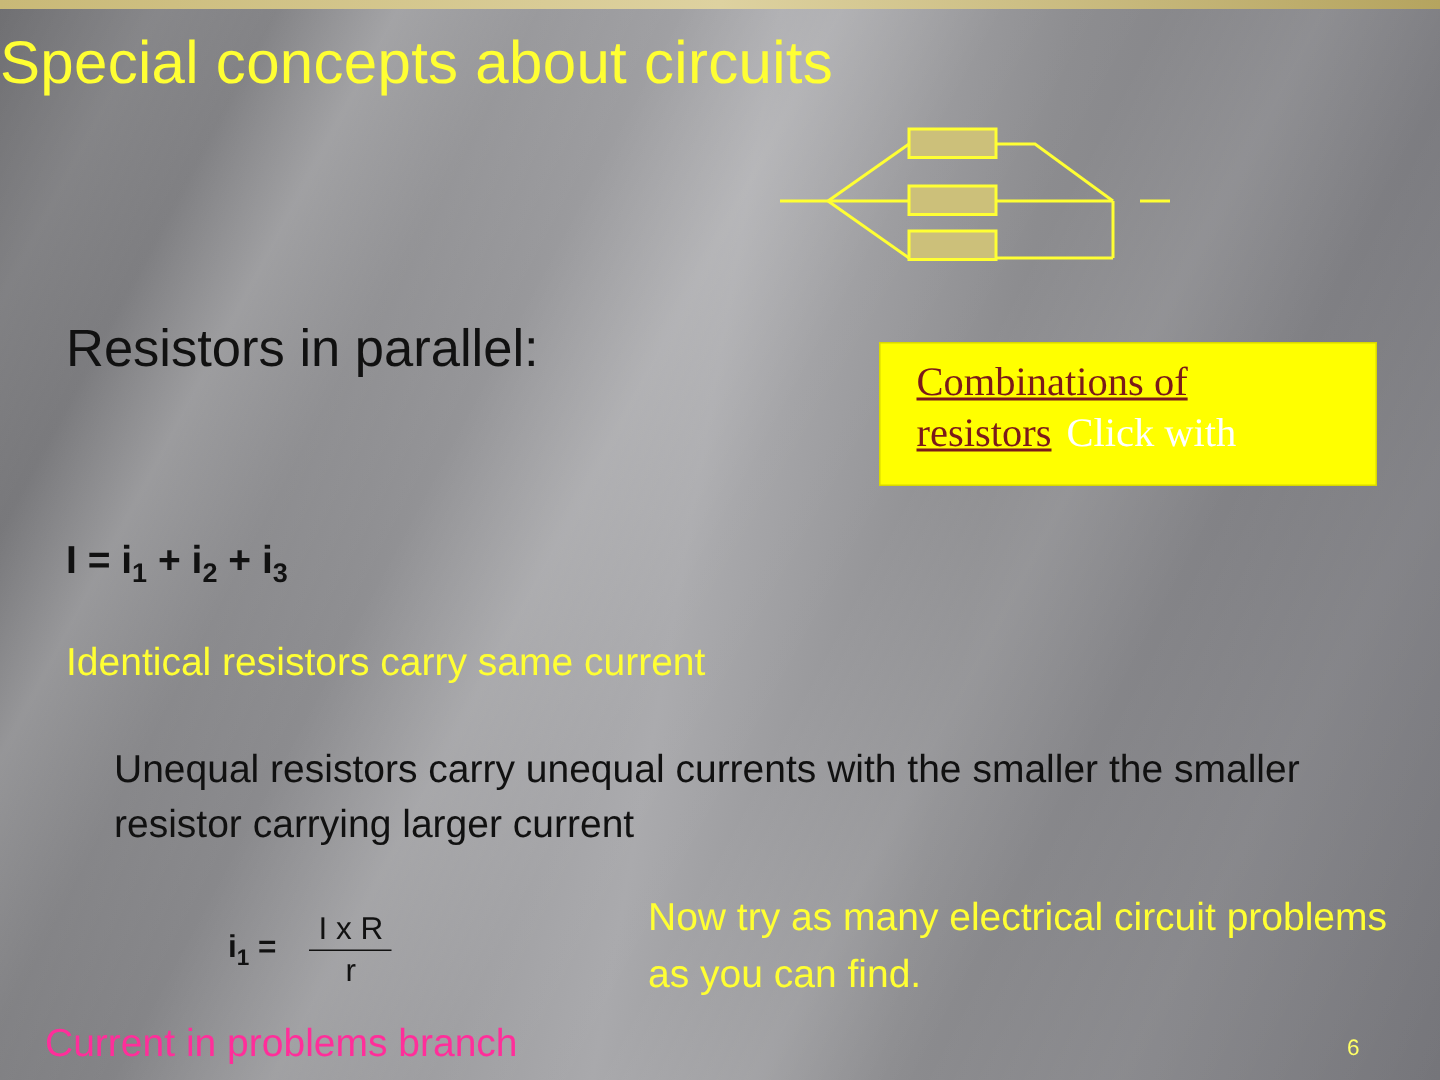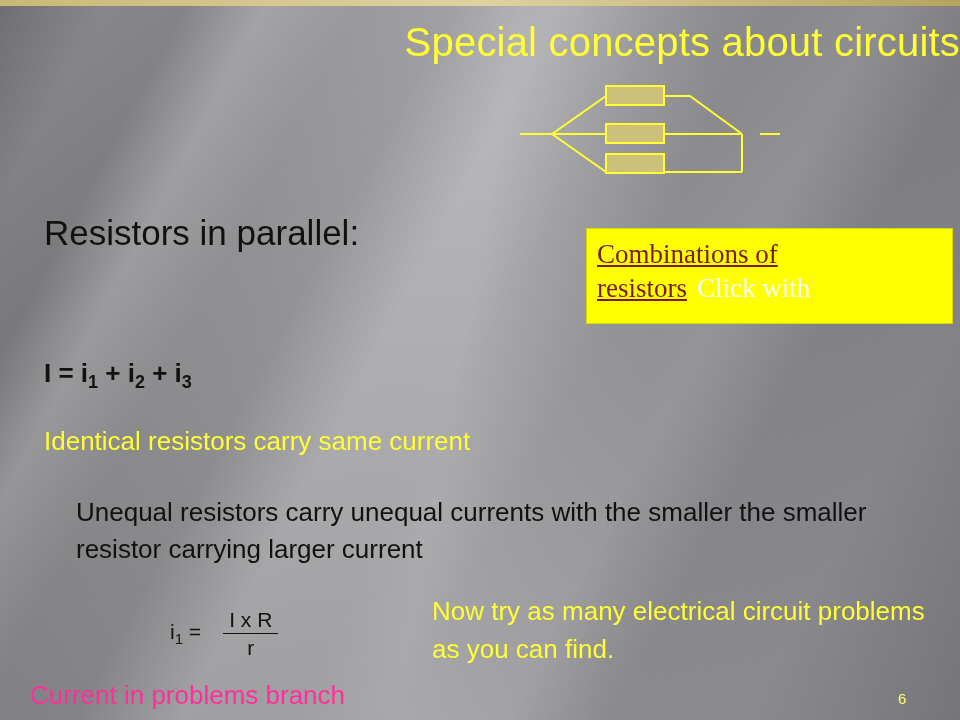--- a/index.html
+++ b/index.html
@@ -39,21 +39,21 @@
     top: 0; left: 0;
     width: 960px;
     height: 6px;
     background: linear-gradient(90deg, #c9b977, #ded2a0, #b5a45f);
   }
   .title {
     position: absolute;
     top: 18px;
     left: 0;
     width: 960px;
-    text-align: right;
+    text-align: left;
     color: #ffff33;
     font-size: 40px;
     line-height: 48px;
     letter-spacing: 0.2px;
   }
 
   
   .diagram {
     position: absolute;
     left: 520px;
@@ -66,26 +66,26 @@
     left: 44px;
     top: 212px;
     color: #111111;
     font-size: 35px;
     line-height: 42px;
   }
   .link-box {
     position: absolute;
     left: 586px;
     top: 228px;
-    width: 367px;
+    width: 332px;
     height: 96px;
     background: #ffff00;
     border: 1px solid #d8d800;
     box-sizing: border-box;
-    padding: 8px 10px 0 10px;
+    padding: 8px 10px 0 24px;
   }
   .link-box .l1 {
     color: #7b1a1a;
     font-family: "Liberation Serif", serif;
     font-size: 27px;
     line-height: 34px;
     text-decoration: underline;
   }
   .link-box .l2 {
     color: #7b1a1a;
@@ -144,22 +144,21 @@
   .frac {
     position: absolute;
     left: 152px;
     top: 608px;
     color: #111111;
     font-size: 21px;
   }
   .frac .lhs {
     display: inline-block;
     vertical-align: middle;
-    font-weight: normal;
-    margin-left: 18px;
+    font-weight: bold;
   }
   .frac .lhs sub { font-size: 15px; }
   .frac .stack {
     display: inline-block;
     vertical-align: middle;
     text-align: center;
     margin-left: 22px;
   }
   .frac .num {
     display: block;

